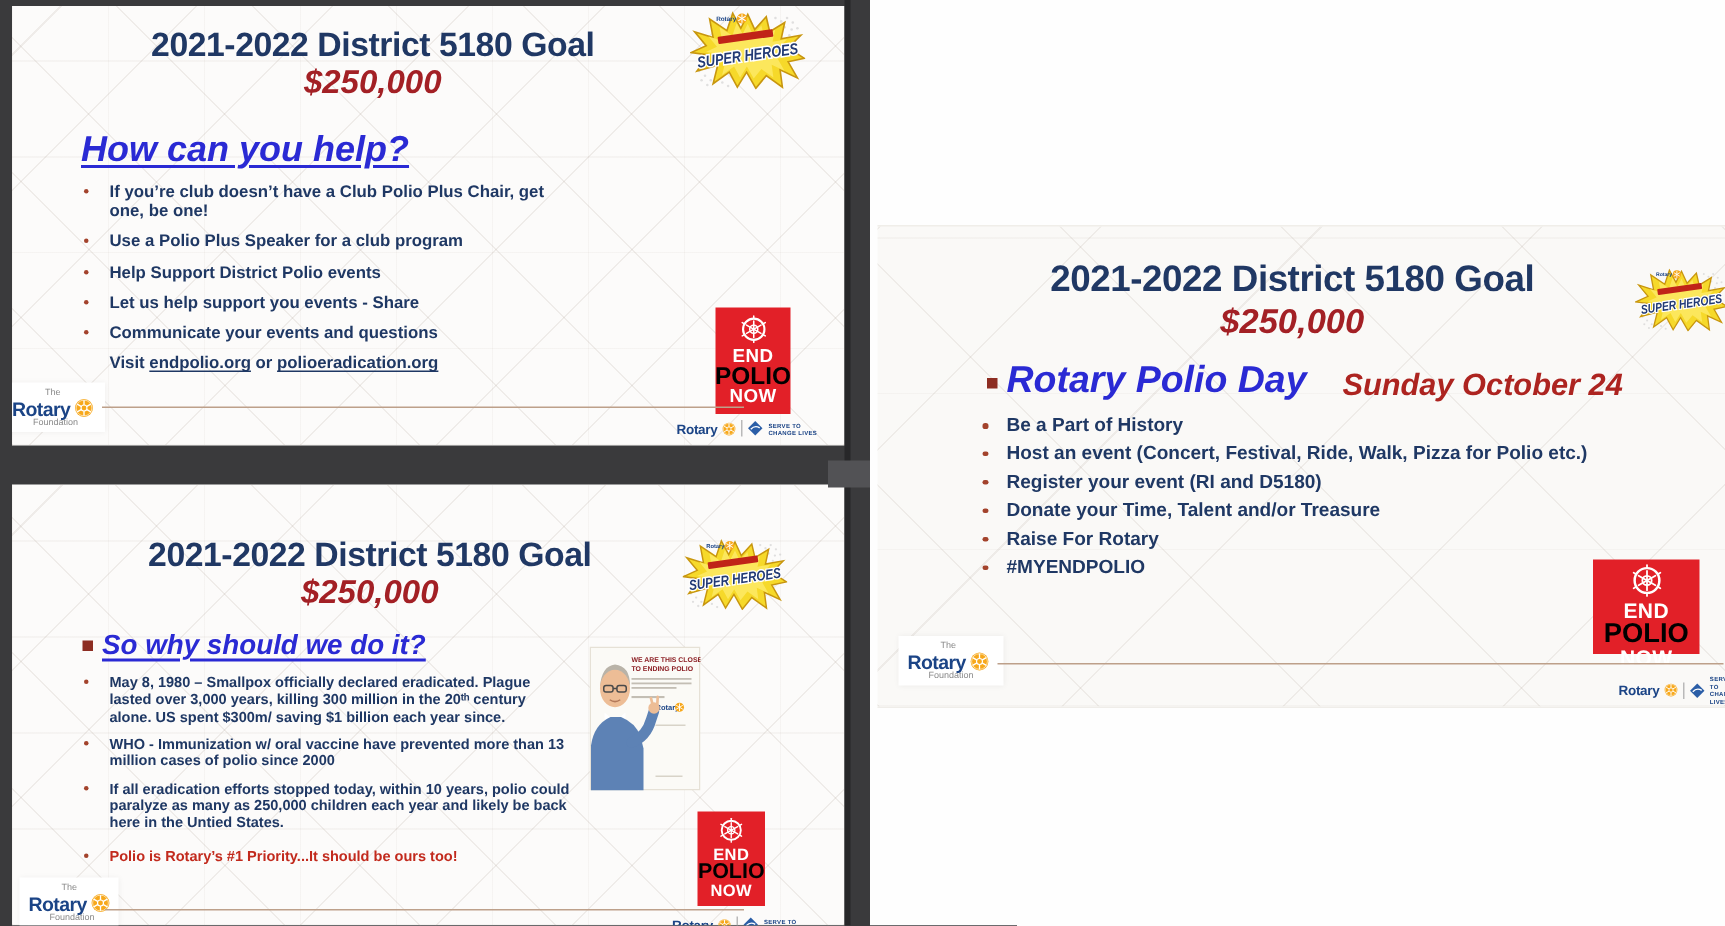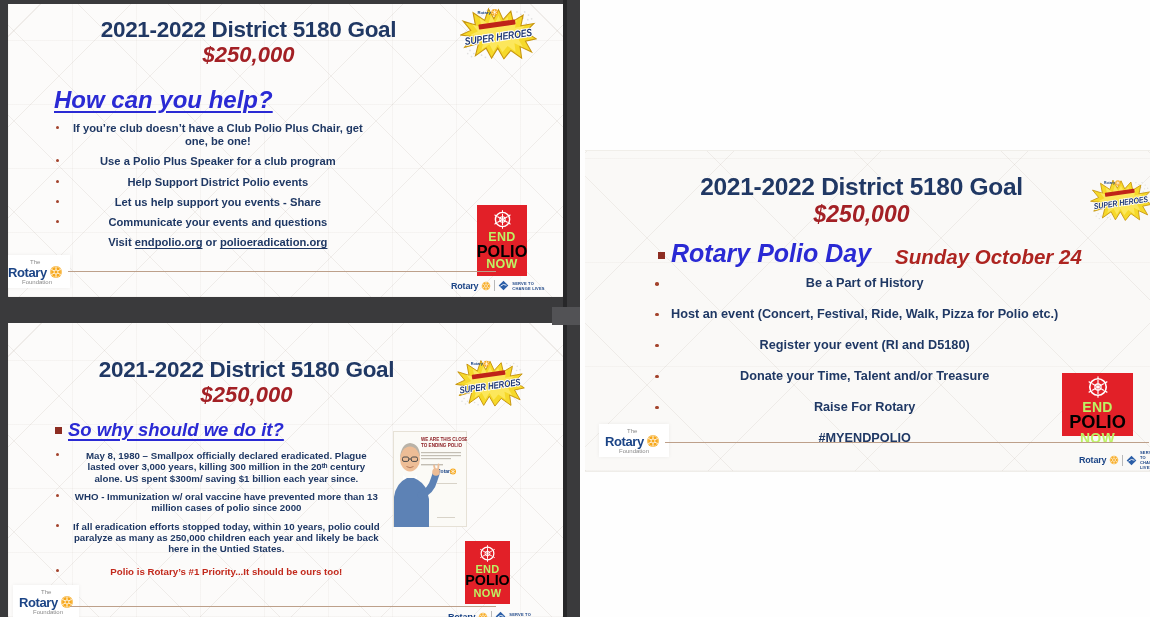--- a/index.html
+++ b/index.html
@@ -50,40 +50,40 @@
   #slide-a .hdg-blue{left:46px;top:82px;font-size:24px;}
   #slide-b .hdg-blue{left:60px;top:96px;font-size:18.5px;}
   #slide-c .hdg-blue{left:86px;top:88px;font-size:25px;text-decoration:none;}
   .sq-bullet{position:absolute;background:#8d2d22;}
   #slide-b .sq-bullet{left:47px;top:104px;width:7px;height:7px;}
   #slide-c .sq-bullet{left:73px;top:101px;width:7px;height:7px;}
   .hdg-date{position:absolute;left:310px;top:94px;color:#ad2420;font-weight:bold;
     font-style:italic;font-size:20.5px;}
 
   
-  .blist{position:absolute;display:flex;flex-direction:column;text-align:center;}
+  .blist{position:absolute;display:flex;flex-direction:column;}
   .bitem{position:relative;color:#1f3864;font-weight:bold;white-space:pre-line;}
   .bitem .dot{position:absolute;border-radius:50%;background:#a3432c;}
   #slide-a .blist{left:65px;top:118px;gap:7px;}
   #slide-a .bitem{font-size:11.2px;line-height:1.18;}
   #slide-a .bitem .dot{left:-17px;top:4px;width:3px;height:3px;}
   #slide-b .blist{left:65px;top:127px;gap:7px;}
   #slide-b .bitem{font-size:9.7px;line-height:1.17;}
   #slide-b .bitem .dot{left:-17px;top:3px;width:3px;height:3px;}
   #slide-b .bitem.red{color:#c22a1d;margin-top:4px;}
-  #slide-c .blist{left:86px;top:126px;gap:17px;}
+  #slide-c .blist{left:86px;top:126px;gap:5px;}
   #slide-c .bitem{font-size:12.7px;line-height:1.1;}
   #slide-c .bitem .dot{left:-16px;top:5px;width:3.5px;height:3.5px;}
   .visit-line a{color:#1f3864;text-decoration:underline;text-underline-offset:2px;}
 
   
   .epn{position:absolute;background:#e22028;display:flex;flex-direction:column;
     align-items:center;text-align:center;font-weight:800;}
   .epn .wheel-white{color:#fff;}
-  .epn .t1,.epn .t3{color:#bef264;font-size:1em;line-height:.95;letter-spacing:.3px;}
+  .epn .t1,.epn .t3{color:#ffffff;font-size:1em;line-height:.95;letter-spacing:.3px;}
   .epn .t2{color:#000000;font-size:1.3em;line-height:.95;white-space:nowrap;}
   #slide-a .epn{left:469px;top:201px;width:50px;height:66px;font-size:12.5px;padding-top:5px;}
   #slide-a .epn svg{width:19px;height:19px;}
   #slide-b .epn{left:457px;top:218px;width:45px;height:59px;font-size:11px;padding-top:4px;}
   #slide-b .epn svg{width:17px;height:17px;}
   #slide-c .epn{left:477px;top:222px;width:71px;height:60px;font-size:14px;padding-top:3px;}
   #slide-c .epn svg{width:22px;height:22px;}
 
   
   .trf{position:absolute;background:#fff;box-shadow:0 0 4px rgba(0,0,0,.06);padding:4px 4px 2px 6px;}

